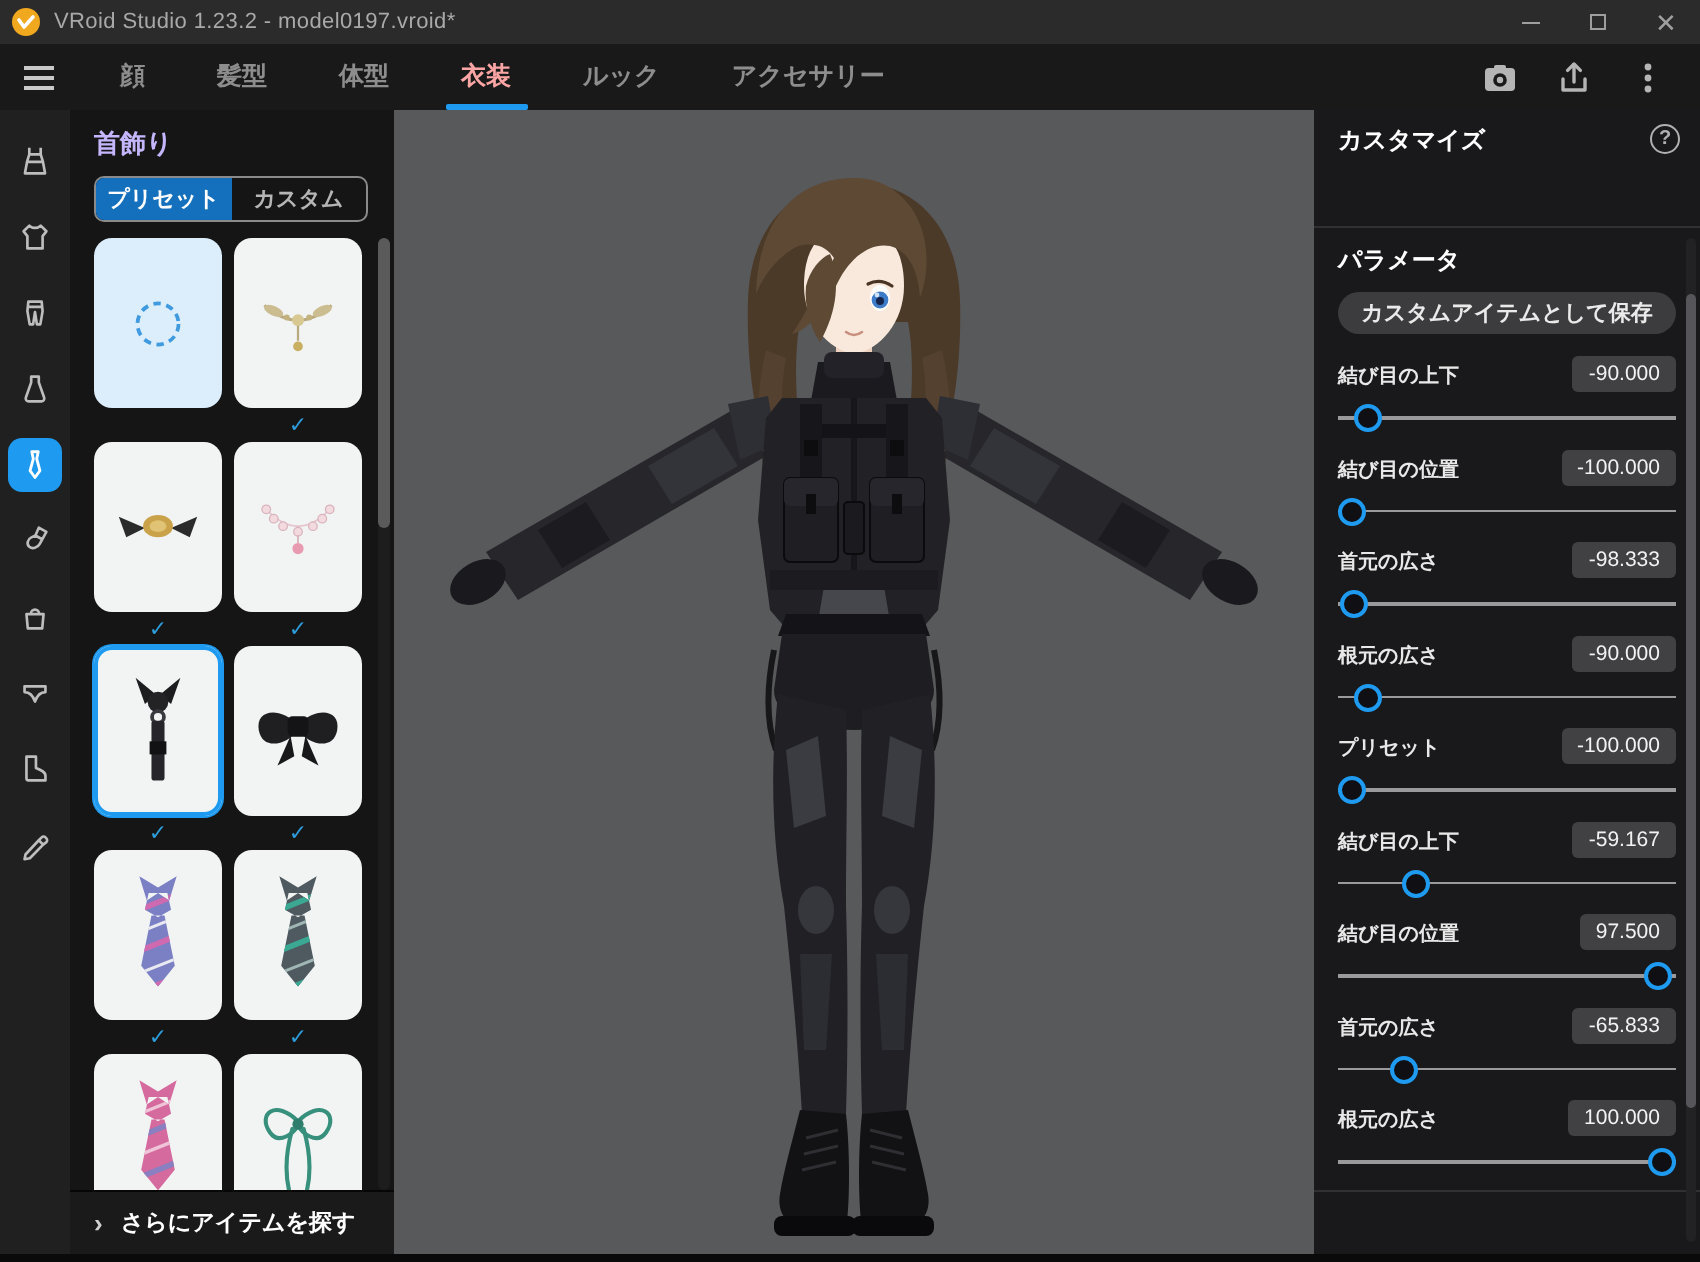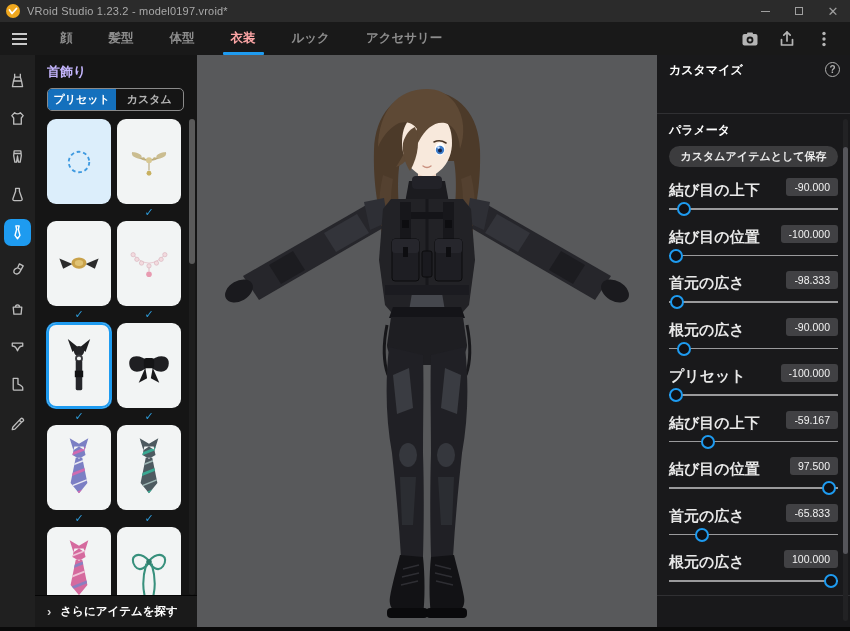--- a/index.html
+++ b/index.html
@@ -82,21 +82,21 @@
     color:#b0b0b0; font-size:10px; font-weight:bold; display:flex; align-items:center; justify-content:center; }
   .rp-btn { position:absolute; left:12px; right:12px; height:21px; border-radius:11px;
     background:#3c3c3e; color:#eaeaea; font-size:11px; font-weight:bold;
     display:flex; align-items:center; justify-content:center; border:none; }
   .btn-texture { top:29px; }
   .rp-div1 { position:absolute; top:58px; left:0; right:0; border-top:1px solid #303033; }
   .rp-params { position:absolute; top:67px; left:12px; font-size:12px; font-weight:bold; color:#fff; }
   .btn-save { top:91px; }
   .sliders { position:absolute; top:126px; left:12px; right:12px; }
   .slider-group { position:relative; height:46.5px; }
-  .slider-label { position:absolute; left:0; top:0; font-size:15px; font-weight:bold; color:#e8e8e8; }
+  .slider-label { position:absolute; left:0; top:0; font-size:10px; font-weight:bold; color:#e8e8e8; }
   .slider-value { position:absolute; right:0; top:-3px; background:#414144; border-radius:3px;
     padding:3px 8px; font-size:10.5px; color:#f2f2f2; }
   .track-wrap { position:absolute; left:0; right:0; top:20px; height:16px; }
   .track { position:absolute; left:0; right:0; top:7px; height:1.5px; background:#9a9a9c; }
   .handle { position:absolute; top:1px; width:14px; height:14px; border-radius:50%;
     background:#101014; border:2.5px solid #1e9bf0; }
   .rp-div2 { position:absolute; top:540px; left:0; right:0; border-top:1px solid #303033; }
   .rp-scroll { position:absolute; top:64px; right:2px; width:5px; bottom:6px; background:#222224; border-radius:3px; }
   .rp-thumb { position:absolute; top:28px; left:0; width:5px; height:407px; background:#55555a; border-radius:2.5px; }
 </style>

